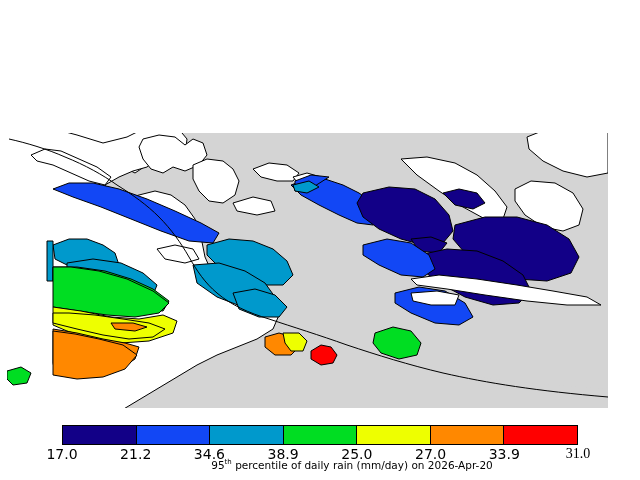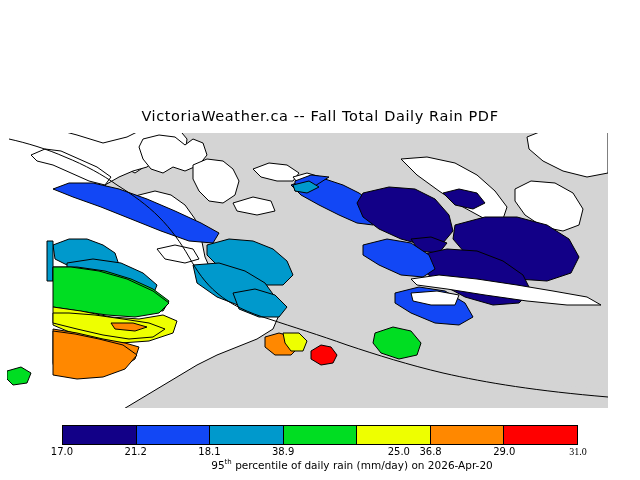--- a/index.html
+++ b/index.html
@@ -74,21 +74,21 @@
     left: 62px;
     top: 446px;
     width: 516px;
     height: 13px;
   }
   #cb-ticks .tick {
     position: absolute;
     top: 0;
     transform: translateX(-50%);
     font-family: "DejaVu Sans", sans-serif;
-    font-size: 10px;
+    font-size: 14px;
     color: #000000;
     white-space: nowrap;
   }
 
   #cb-caption {
     position: absolute;
     left: 0;
     top: 458px;
     width: 640px;
     text-align: center;
@@ -101,21 +101,20 @@
   #cb-caption sup {
     font-size: 7px;
     vertical-align: super;
   }
 </style>
 </head>
 <body>
 
 <div id="page">
 
-  <div id="title">VictoriaWeather.ca -- Fall Total Daily Rain PDF</div>
 
   <div id="map-panel">
     <svg id="map-svg" viewBox="0 0 601 275" xmlns="http://www.w3.org/2000/svg">
 
       <rect x="0" y="0" width="601" height="275" fill="#d4d4d4"></rect>
 
       <g stroke="#000000" stroke-width="1" stroke-linejoin="round">
 
         <path fill="#ffffff" d="M -5,-5 L 135,-5 L 150,8 L 160,3 L 168,12 L 166,26 L 150,34 L 140,32
                  L 128,40 L 120,36 L 108,44 L 95,48 L 80,54 L 62,58 L 48,60 L 34,58
@@ -265,23 +264,23 @@
         <div class="swatch" title="23.0-25.0" style="background: rgb(0, 221, 34);"></div>
         <div class="swatch" title="25.0-27.0" style="background: rgb(238, 255, 0);"></div>
         <div class="swatch" title="27.0-29.0" style="background: rgb(255, 136, 0);"></div>
         <div class="swatch" title="29.0-31.0" style="background: rgb(255, 0, 0);"></div>
       </div>
   </div>
 
   <div id="cb-ticks">
       <div class="tick" style="left: 0%;">17.0</div>
       <div class="tick" style="left: 14.2857%;">21.2</div>
-      <div class="tick" style="left: 28.5714%;">18.1</div>
+      <div class="tick" style="left: 28.5714%;">34.6</div>
       <div class="tick" style="left: 42.8571%;">38.9</div>
-      <div class="tick" style="left: 57.1429%; margin-left: 42px;">25.0</div>
-      <div class="tick" style="left: 71.4286%;">36.8</div>
-      <div class="tick" style="left: 85.7143%;">29.0</div>
+      <div class="tick" style="left: 57.1429%;">25.0</div>
+      <div class="tick" style="left: 71.4286%;">27.0</div>
+      <div class="tick" style="left: 85.7143%;">33.9</div>
       <div class="tick" style="left: 100%; font-family: Liberation Serif, serif;">31.0</div>
     </div>
 
   <div id="cb-caption"><span>95</span><sup>th</sup><span> percentile of daily rain (mm/day) on 2026-Apr-20</span></div>
 
 </div>
 
 </body></html>

